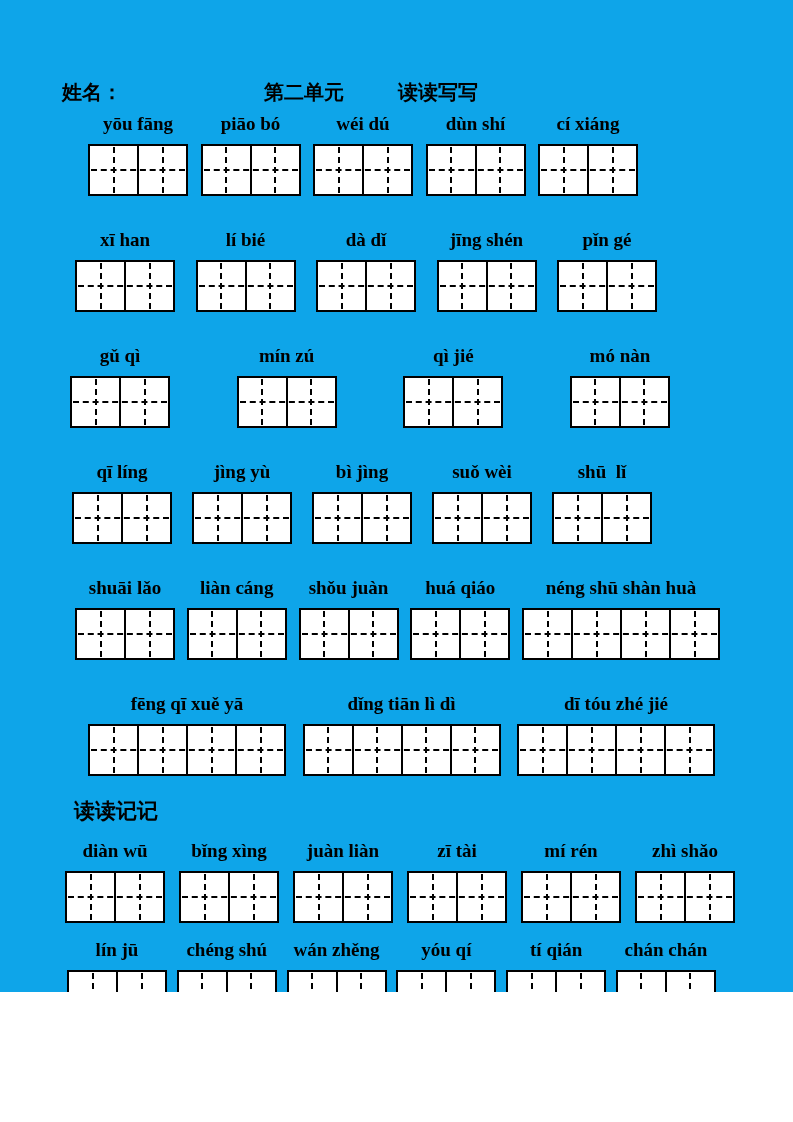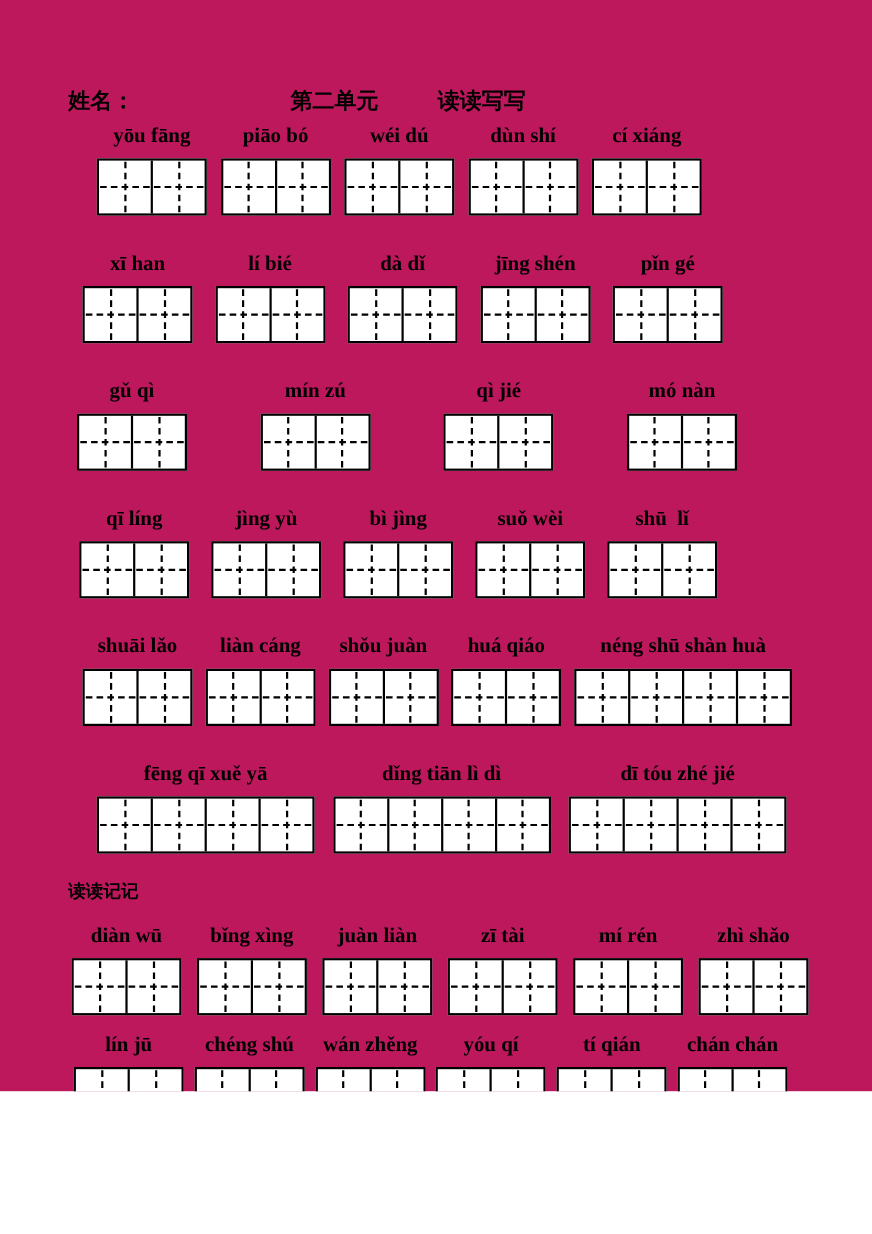--- a/index.html
+++ b/index.html
@@ -1,17 +1,17 @@
 <!DOCTYPE html>
 <html><head>
 <meta charset="utf-8">
 <style>
   html, body { margin:0; padding:0; background:#ffffff; }
   body { width:793px; height:1122px; font-family:"Liberation Serif", serif; color:#000; }
-  .page { box-sizing:border-box; width:793px; height:992px; padding:80px 20px 0 62px; background:#be185d; overflow:hidden; }
+  .page { box-sizing:border-box; width:793px; height:992px; padding:80px 20px 0 62px; background:#0ea5e9; overflow:hidden; }
 
   .header { display:flex; align-items:baseline; font-family:"Liberation Sans", sans-serif; font-weight:700; font-size:20px; line-height:24px; margin-bottom:9px; }
   .unit-title { margin-left:142px; }
   .subtitle  { margin-left:54px; }
 
   .word-row { display:flex; justify-content:space-between; align-items:flex-start; }
   .word-item { display:flex; flex-direction:column; align-items:center; }
 
   .pinyin { font-family:"Liberation Serif", serif; font-weight:700; font-size:19px; line-height:22px; white-space:pre; margin-bottom:9px; }
 
@@ -22,21 +22,21 @@
   .cell::before { content:""; position:absolute; top:1px; bottom:1px; left:50%; margin-left:-1px; border-left:2px dashed #000; pointer-events:none; }
 
   .section1 .word-row { margin-bottom:33px; }
   .section1 .word-row:nth-child(1) { margin-left:26px; width:550px; }
   .section1 .word-row:nth-child(2) { margin-left:13px; width:582px; }
   .section1 .word-row:nth-child(3) { margin-left:8px;  width:600px; }
   .section1 .word-row:nth-child(4) { margin-left:10px; width:580px; }
   .section1 .word-row:nth-child(5) { margin-left:13px; width:645px;text-align:right; }
   .section1 .word-row:nth-child(6) { margin-left:26px; width:627px; margin-bottom:12px; }
 
-  .section2-title { font-family:"Liberation Sans", sans-serif; font-weight:700; font-size:16px; line-height:26px; margin:22px 0 16px 0; }
+  .section2-title { font-family:"Liberation Sans", sans-serif; font-weight:700; font-size:21px; line-height:26px; margin:22px 0 16px 12px; }
 
   .section2 .word-row { margin-bottom:16px; }
   .section2 .word-row:nth-child(1) { margin-left:3px; width:670px; }
   .section2 .word-row:nth-child(2) { margin-left:5px; width:649px; }
 </style>
 </head>
 <body>
 
 <div class="page">
   <div class="header">

